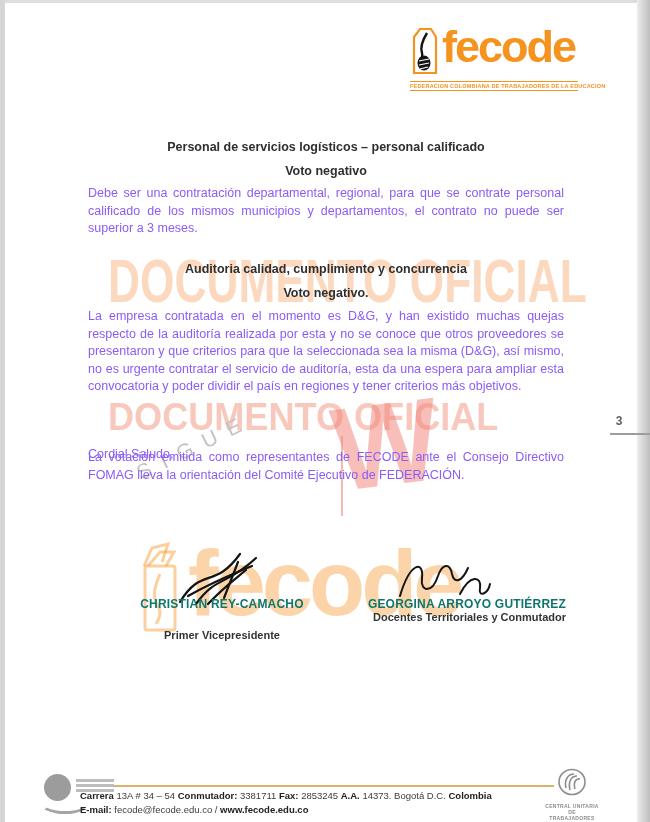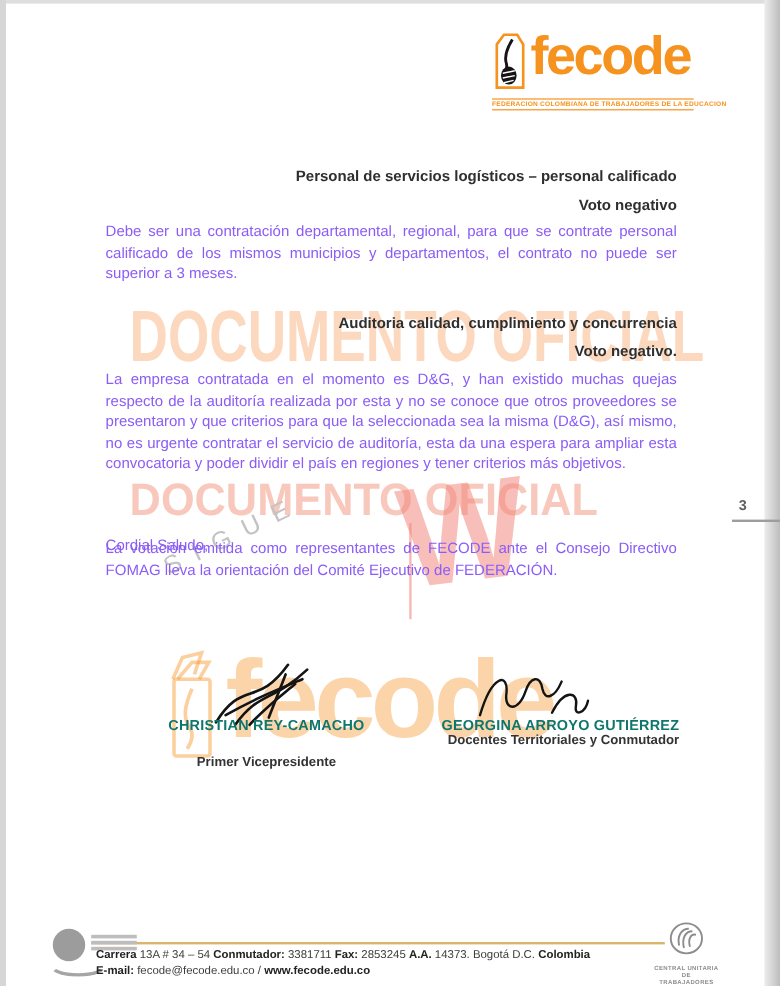--- a/index.html
+++ b/index.html
@@ -38,21 +38,21 @@
   .wm-sigue { position:absolute; left:138px; top:462px; font-size:21px; color:#c3c3c3;
               letter-spacing:12px; transform:rotate(-26deg); transform-origin:left center;
               white-space:nowrap; }
   .wm-fecode { position:absolute; left:138px; top:540px; display:flex; align-items:flex-start; }
   .wm-fecode-word { font-size:92px; font-weight:bold; line-height:0.95; letter-spacing:-4px;
                     color:rgba(246,150,40,0.40); margin-left:4px; }
 
   
   .tcol { position:absolute; left:88px; width:476px; font-size:12.5px; line-height:17.6px;
           text-align:justify; color:#8b5cf6; }
-  .bold-h { font-weight:bold; color:#2f2f2f; text-align:right; }
+  .bold-h { font-weight:bold; color:#2f2f2f; text-align:center; }
 
   .pagenum { position:absolute; left:604px; top:414px; width:30px; text-align:center;
              font-size:12px; font-weight:bold; color:#5f5f5f; }
   .pagenum-line { position:absolute; left:610px; top:433px; width:40px; height:2px; background:#9d9d9d; }
 
   
   .sig-heading { position:absolute; left:88px; top:537px; width:476px; text-align:center;
                  font-size:11px; font-weight:bold; color:#2d2d2d; letter-spacing:0.2px; }
   .sig-img-left  { position:absolute; left:168px; top:548px; }
   .sig-img-right { position:absolute; left:396px; top:556px; }

